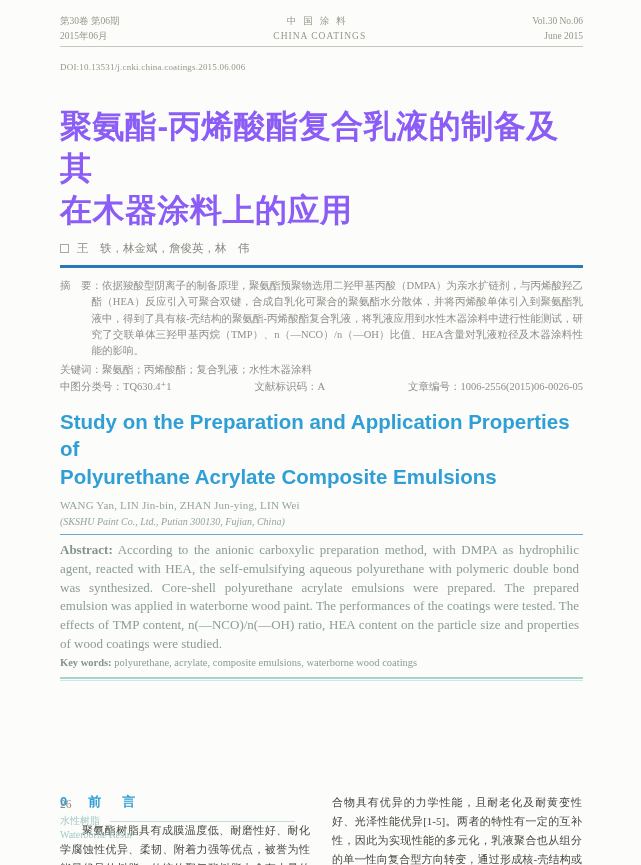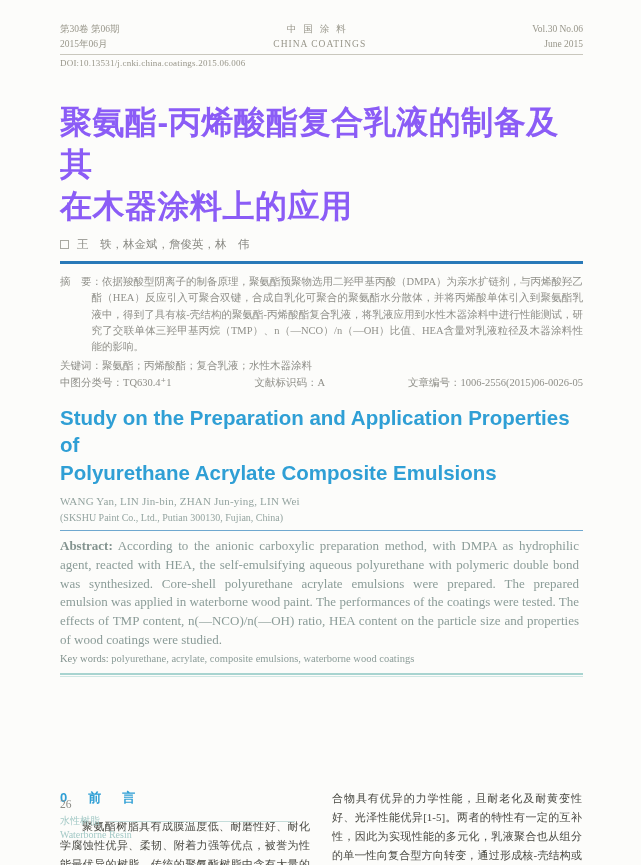--- a/index.html
+++ b/index.html
@@ -2,32 +2,32 @@
 <html><head>
 <meta charset="utf-8">
 <style>
   html,body{margin:0;padding:0;}
   body{
     width:641px;height:865px;overflow:hidden;
     background:#fcfcfa;
     font-family:"Liberation Serif","DejaVu Serif",serif;
     position:relative;
   }
-  .page{box-sizing:border-box;width:641px;height:865px;padding:22px 58px 0 60px;position:relative;}
+  .page{box-sizing:border-box;width:641px;height:865px;padding:14px 58px 0 60px;position:relative;}
 
   
   .hdr{display:flex;justify-content:space-between;align-items:flex-start;
        font-size:9.5px;line-height:1.55;color:#98968a;}
   .hdr-left{text-align:left;}
   .hdr-center{text-align:center;}
   .hdr-center .cn{letter-spacing:7px;}
   .hdr-center .en{letter-spacing:1px;}
   .hdr-right{text-align:right;margin-left:12px;}
   .hdr-rule{border-bottom:1px solid #c9c7bd;margin-top:3px;}
-  .doi{font-size:9px;color:#98968a;margin-top:3px;letter-spacing:.2px;}
+  .doi{font-size:9px;color:#98968a;margin-top:15px;letter-spacing:.2px;}
 
   
   .title-cn{
     margin:34px 0 0 0;
     font-family:"Liberation Sans","DejaVu Sans",sans-serif;
     font-weight:bold;font-size:32px;line-height:1.3;
     color:#8b5cf6;letter-spacing:.5px;
   }
   .authors-cn{margin-top:10px;font-size:11.5px;color:#8a8a84;display:flex;align-items:center;}
   .author-marker{display:inline-block;width:7px;height:7px;border:1px solid #a9a9a1;margin-right:8px;}
@@ -43,28 +43,28 @@
   .clc-row{display:flex;justify-content:space-between;margin-top:2px;
            font-size:10.5px;color:#8f8f89;}
 
   
   .title-en{
     margin:14px 0 0 0;
     font-family:"Liberation Sans","DejaVu Sans",sans-serif;
     font-weight:bold;font-size:20.5px;line-height:1.35;color:#2f9fd5;
   }
   .authors-en{margin-top:8px;font-size:11px;color:#94a4a0;letter-spacing:.2px;}
-  .affil-en{margin-top:5px;font-size:10px;color:#94a4a0;}
+  .affil-en{margin-top:5px;font-size:10px;font-style:italic;color:#94a4a0;}
   .rule-thin{border-top:1px solid #6fa8cf;margin-top:7px;}
 
   
   .abs-en{margin:6px 4px 0 0;font-size:13px;line-height:1.45;color:#8b9c98;text-align:justify;}
   .abs-en b{font-weight:bold;color:#83938f;}
   .kw-en{margin:1px 0 0 0;font-size:10.5px;line-height:1.45;color:#8b9c98;}
-  .kw-en b{font-weight:normal;color:#83938f;}
+  .kw-en b{font-weight:bold;color:#83938f;}
   .rule-teal{margin-top:7px;height:1px;border-top:2px solid #a8d4d0;border-bottom:1px solid #cfe6e3;}
 
   
   .columns{display:flex;gap:22px;margin-top:112px;}
   .col{width:250px;}
   .section-h{
     margin:0 0 10px 0;
     font-family:"Liberation Sans","DejaVu Sans",sans-serif;
     font-weight:bold;font-size:13px;color:#2f9fd5;letter-spacing:4px;
   }

